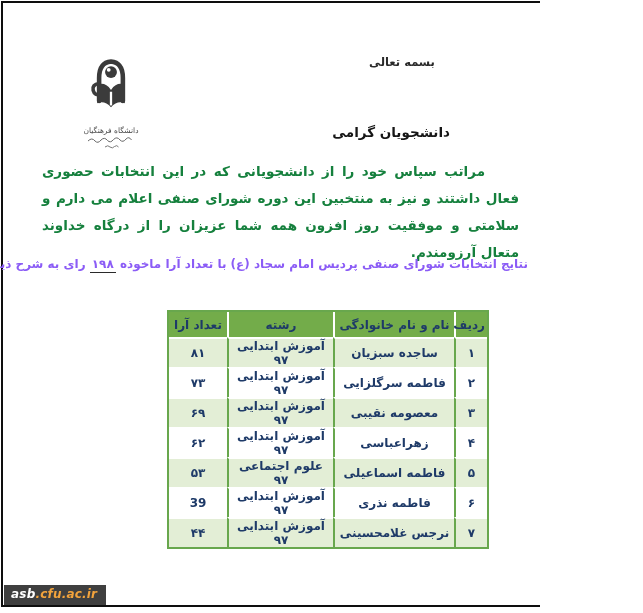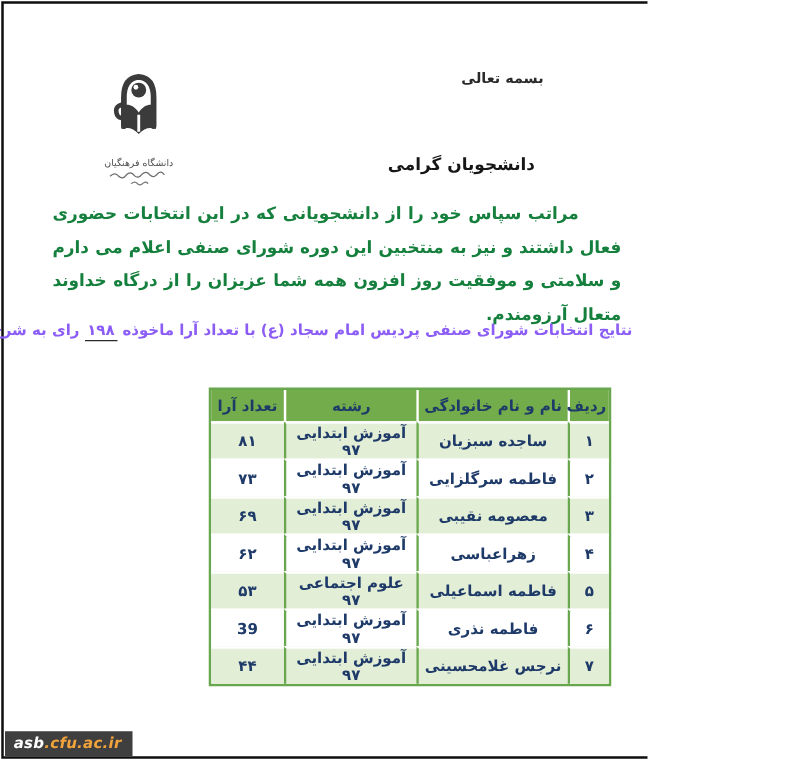--- a/index.html
+++ b/index.html
@@ -2,20 +2,21 @@
 <html lang="fa" style="--table_header_green: #73ac4a; --table_row_green: #e3eed6; --table_border_green: #68a74d; --text_navy: #1e3a68; --watermark_bg: #3f3f3f; --watermark_orange: #f2a33c; --frame_border: #0e0e0e;"><head>
 <meta charset="utf-8">
 <style>
   html,body { margin:0; padding:0; background:#ffffff; }
   .page {
     position:relative;
     width:518px; height:613px;
     background:#ffffff;
     font-family:"DejaVu Sans", sans-serif;
     overflow:hidden;
+    padding-left:22px;
   }
   .frame {
     position:absolute;
     left:1px; top:1px;
     width:630px; height:602px;
     border:2px solid var(--frame_border,#0e0e0e);
     background:#ffffff;
   }
   .besmele {
     position:absolute;

